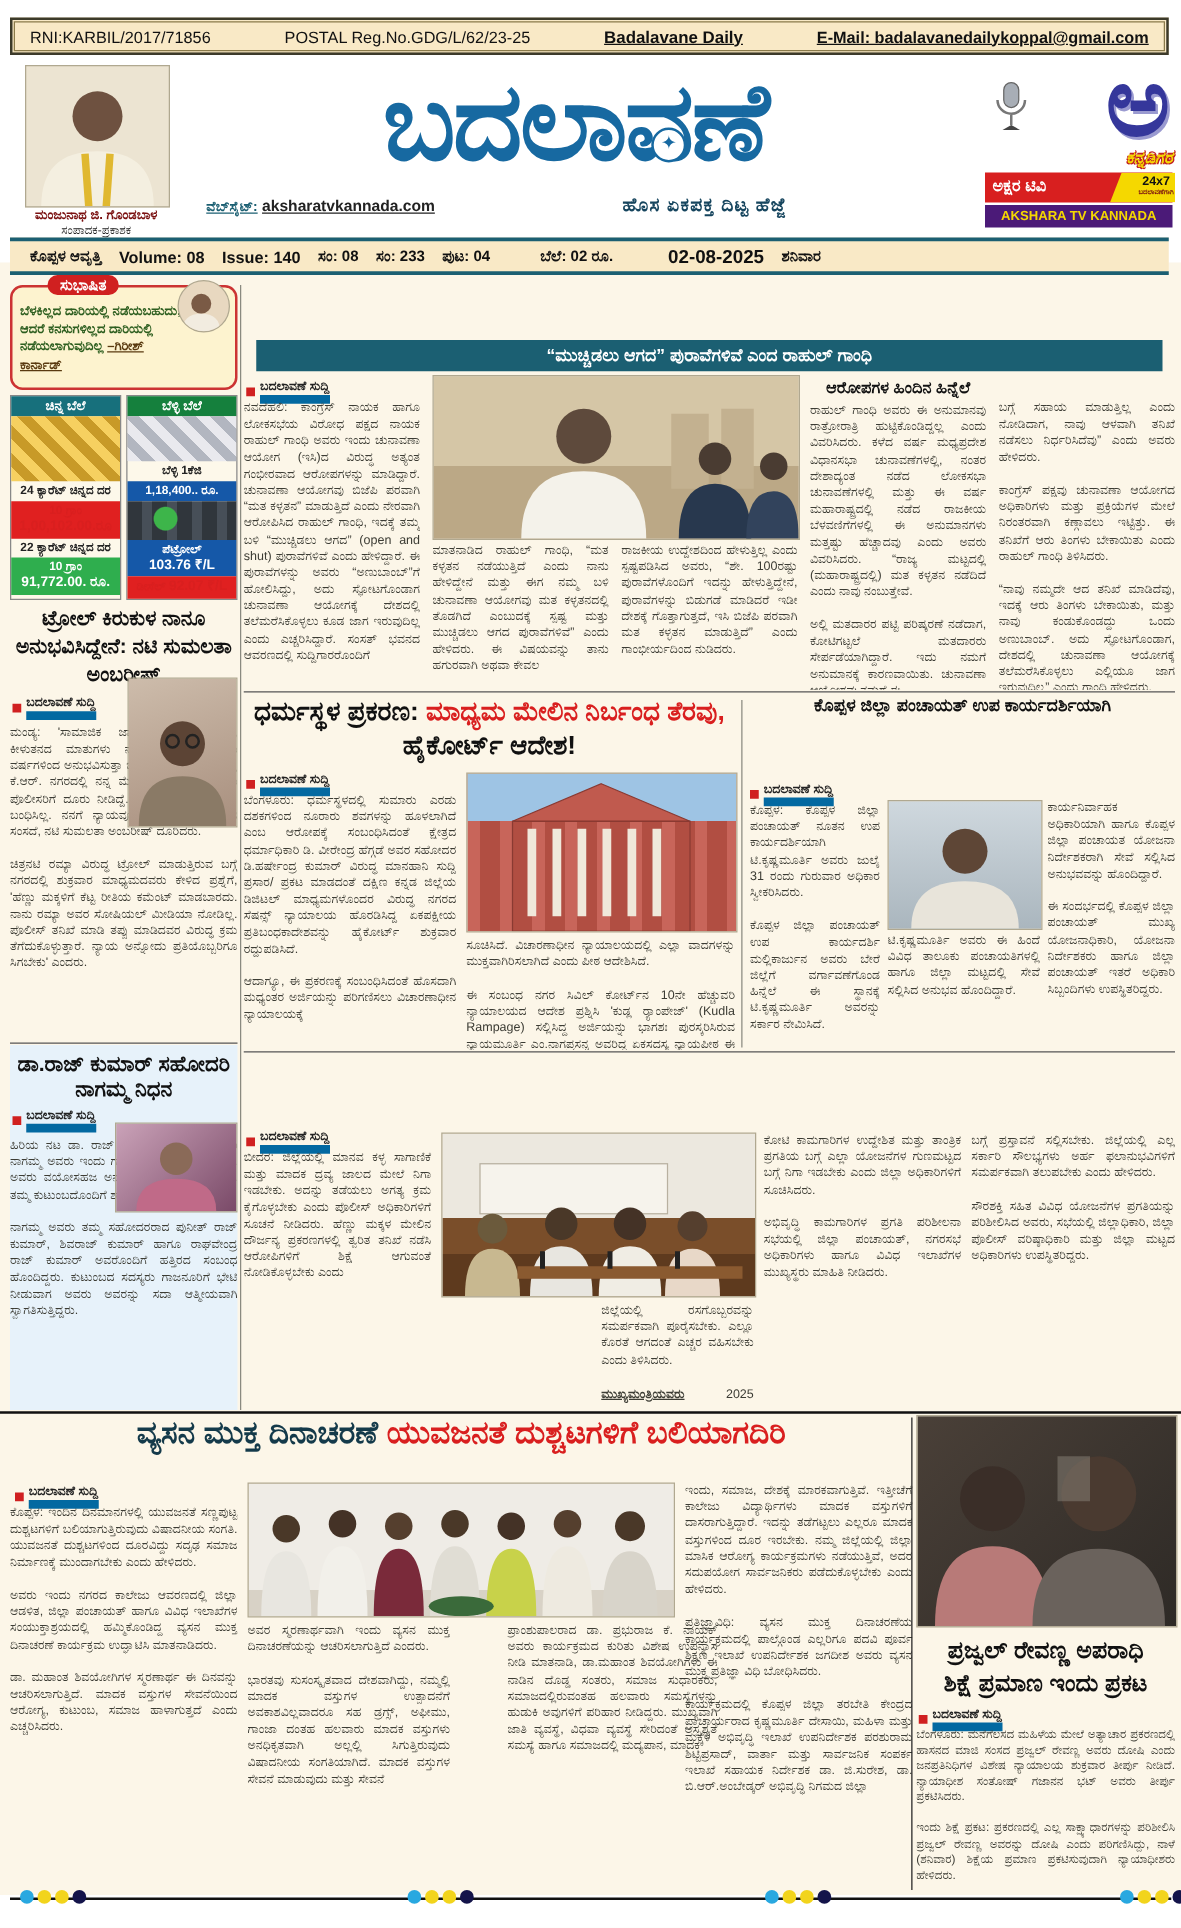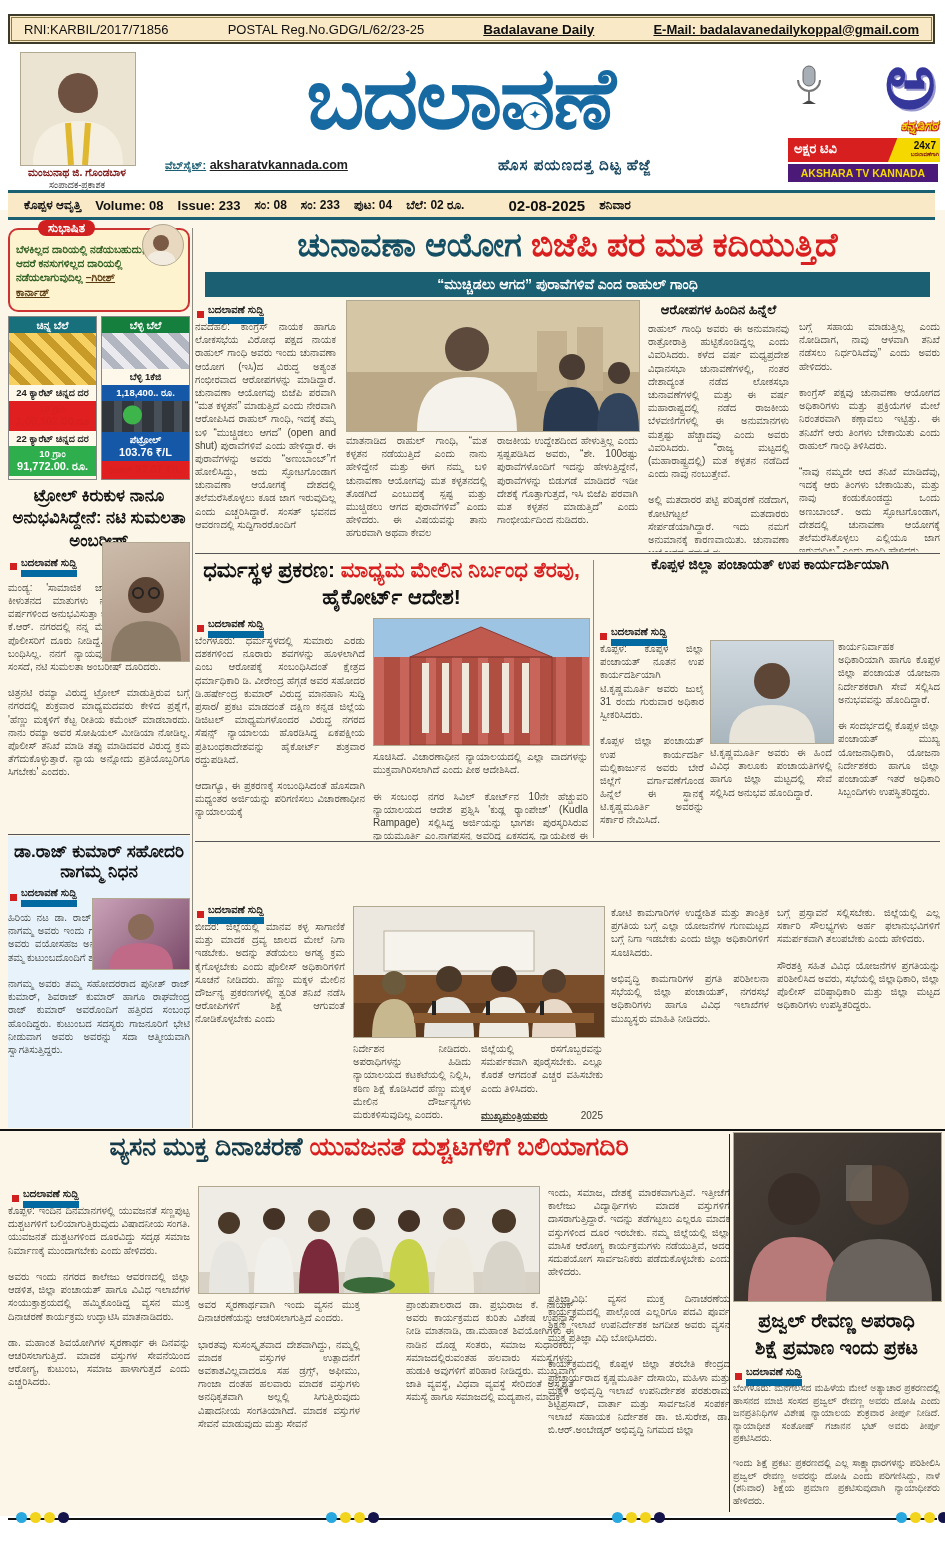--- a/index.html
+++ b/index.html
@@ -98,21 +98,21 @@
       </svg>
   </div>
   <div class="abs edcap1" style="left:2px;">ಮಂಜುನಾಥ ಜಿ. ಗೊಂಡಬಾಳ</div>
   <div class="abs edcap2" style="left:2px;">ಸಂಪಾದಕ-ಪ್ರಕಾಶಕ</div>
   <div class="abs mtitle">ಬದಲಾವಣೆ</div>
   <div class="abs compass">✦</div>
   <div class="abs mweb">
     <span class="lbl b">ವೆಬ್‌ಸೈಟ್:</span>
     <span class="b">aksharatvkannada.com</span>
   </div>
-  <div class="abs mtag">ಹೊಸ ಪಯಣದತ್ತ ದಿಟ್ಟ ಹೆಜ್ಜೆ</div>
+  <div class="abs mtag">ಹೊಸ ಏಕಪಕ್ತ ದಿಟ್ಟ ಹೆಜ್ಜೆ</div>
 
   <div class="abs logo">
     <span class="micwrap">
       <svg width="30" height="40">
           <rect x="9" y="2" width="12" height="20" rx="6" fill="#a8aeb6" stroke="#666"></rect>
           <path d="M4 16 a11 11 0 0 0 22 0" stroke="#777" fill="none" stroke-width="2"></path>
           <line x1="15" y1="28" x2="15" y2="36" stroke="#777" stroke-width="2"></line>
           <path d="M15 36 L8 40 L22 40 Z" fill="#444"></path>
         </svg>
     </span>
@@ -124,25 +124,25 @@
     <span class="yel">
       <span class="t1">24x7</span>
       <span class="t2">ಬದಲಾವಣೆಗಾಗಿ</span>
     </span>
     <span class="purbox">AKSHARA TV KANNADA</span>
   </div>
 
   <div class="abs issuebar">
     <span class="kn">ಕೊಪ್ಪಳ ಆವೃತ್ತಿ</span>
     <span>Volume: 08</span>
-    <span>Issue: 233</span>
+    <span>Issue: 140</span>
     <span class="kn">ಸಂ: 08</span>
     <span class="kn">ಸಂ: 233</span>
     <span class="kn">ಪುಟ: 04</span>
-    <span class="kn" style="">ಬೆಲೆ: 02 ರೂ.</span>
+    <span class="kn" style="margin-left:26px;">ಬೆಲೆ: 02 ರೂ.</span>
     <span style="margin-left:30px;font-size:15px;">02-08-2025</span>
     <span class="kn">ಶನಿವಾರ</span>
   </div>
 
   <div class="abs subh">
     <span class="pill">ಸುಭಾಷಿತ</span>
     <span class="portrait photo" style="background:#e8d8c0;border-radius:50%;">
       <svg width="36" height="34" viewBox="0 0 36 34">
           <circle cx="18" cy="12" r="8" fill="#7a5a45"></circle>
           <path d="M3 34 Q3 20 18 20 Q33 20 33 34 Z" fill="#f2ece0"></path>
@@ -201,24 +201,20 @@
           <circle cx="48" cy="18" r="13" fill="#8a6a58"></circle>
           <path d="M16 60 Q16 34 48 34 Q80 34 80 60 Z" fill="#c06a88"></path>
         </svg>
     </div>
     <div class="body" style="width:182px;height:222px;">ಹಿರಿಯ ನಟ ಡಾ. ರಾಜ್ ಕುಮಾರ್ ಅವರ ಸಹೋದರಿ ನಾಗಮ್ಮ ಅವರು ಇಂದು ಗಾಜನೂರಿನಲ್ಲಿ ನಿಧನರಾಗಿದ್ದಾರೆ. ಅವರು ವಯೋಸಹಜ ಅನಾರೋಗ್ಯದಿಂದ ಬಳಲುತ್ತಿದ್ದರು. ತಮ್ಮ ಕುಟುಂಬದೊಂದಿಗೆ ಶಾಂತ ಬದುಕನ್ನು ನಡೆಸುತ್ತಿದ್ದರು.
 
 ನಾಗಮ್ಮ ಅವರು ತಮ್ಮ ಸಹೋದರರಾದ ಪುನೀತ್ ರಾಜ್ ಕುಮಾರ್, ಶಿವರಾಜ್ ಕುಮಾರ್ ಹಾಗೂ ರಾಘವೇಂದ್ರ ರಾಜ್ ಕುಮಾರ್ ಅವರೊಂದಿಗೆ ಹತ್ತಿರದ ಸಂಬಂಧ ಹೊಂದಿದ್ದರು. ಕುಟುಂಬದ ಸದಸ್ಯರು ಗಾಜನೂರಿಗೆ ಭೇಟಿ ನೀಡುವಾಗ ಅವರು ಅವರನ್ನು ಸದಾ ಆತ್ಮೀಯವಾಗಿ ಸ್ವಾಗತಿಸುತ್ತಿದ್ದರು.</div>
   </div>
 
   <div class="abs lead">
-    <div class="leadhl hl">
-      <span class="teal">ಚುನಾವಣಾ ಆಯೋಗ</span>
-      <span class="red">ಬಿಜೆಪಿ ಪರ ಮತ ಕದಿಯುತ್ತಿದೆ</span>
-    </div>
     <div class="subbar">“ಮುಚ್ಚಿಡಲು ಆಗದ” ಪುರಾವೆಗಳಿವೆ ಎಂದ ರಾಹುಲ್ ಗಾಂಧಿ</div>
     <div class="byline" style="position:absolute;left:2px;top:78px;">
         <span class="sq"></span>
         <span class="txt">ಬದಲಾವಣೆ ಸುದ್ದಿ</span>
       </div>
     <div class="body abs" style="left:0;top:94px;width:141px;height:232px;">ನವದೆಹಲಿ: ಕಾಂಗ್ರೆಸ್ ನಾಯಕ ಹಾಗೂ ಲೋಕಸಭೆಯ ವಿರೋಧ ಪಕ್ಷದ ನಾಯಕ ರಾಹುಲ್ ಗಾಂಧಿ ಅವರು ಇಂದು ಚುನಾವಣಾ ಆಯೋಗ (ಇಸಿ)ದ ವಿರುದ್ಧ ಅತ್ಯಂತ ಗಂಭೀರವಾದ ಆರೋಪಗಳನ್ನು ಮಾಡಿದ್ದಾರೆ. ಚುನಾವಣಾ ಆಯೋಗವು ಬಿಜೆಪಿ ಪರವಾಗಿ “ಮತ ಕಳ್ಳತನ” ಮಾಡುತ್ತಿದೆ ಎಂದು ನೇರವಾಗಿ ಆರೋಪಿಸಿದ ರಾಹುಲ್ ಗಾಂಧಿ, ಇದಕ್ಕೆ ತಮ್ಮ ಬಳಿ “ಮುಚ್ಚಿಡಲು ಆಗದ” (open and shut) ಪುರಾವೆಗಳಿವೆ ಎಂದು ಹೇಳಿದ್ದಾರೆ. ಈ ಪುರಾವೆಗಳನ್ನು ಅವರು “ಅಣುಬಾಂಬ್”ಗೆ ಹೋಲಿಸಿದ್ದು, ಅದು ಸ್ಫೋಟಗೊಂಡಾಗ ಚುನಾವಣಾ ಆಯೋಗಕ್ಕೆ ದೇಶದಲ್ಲಿ ತಲೆಮರೆಸಿಕೊಳ್ಳಲು ಕೂಡ ಜಾಗ ಇರುವುದಿಲ್ಲ ಎಂದು ಎಚ್ಚರಿಸಿದ್ದಾರೆ. ಸಂಸತ್ ಭವನದ ಆವರಣದಲ್ಲಿ ಸುದ್ದಿಗಾರರೊಂದಿಗೆ</div>
     <div class="photo" style="left:151px;top:74px;width:292px;height:130px;background:linear-gradient(180deg,#d5c6a6 0 55%,#bba886 55% 100%);">
       <svg width="292" height="110" viewBox="0 0 292 110">
           <rect x="190" y="10" width="30" height="60" fill="#c3b190"></rect>
           <rect x="230" y="6" width="26" height="64" fill="#c3b190"></rect>
@@ -312,21 +308,20 @@
             <path d="M125 110 Q125 70 150 70 Q175 70 175 110Z" fill="#f0ede4"></path>
             <circle cx="200" cy="54" r="12" fill="#553f2e"></circle>
             <path d="M178 110 Q178 72 200 72 Q222 72 222 110Z" fill="#e8d8c8"></path>
             <rect x="60" y="86" width="180" height="10" fill="#8a5a30"></rect>
             <rect x="78" y="74" width="4" height="14" fill="#222"></rect>
             <rect x="132" y="74" width="4" height="14" fill="#222"></rect>
             <rect x="186" y="74" width="4" height="14" fill="#222"></rect>
           </g>
         </svg>
     </div>
-    <div class="body abs" style="left:158px;top:198px;width:118px;height:86px;">ನಿರ್ದೇಶನ ನೀಡಿದರು. ಅಪರಾಧಿಗಳನ್ನು ಹಿಡಿದು ನ್ಯಾಯಾಲಯದ ಕಟಕಟೆಯಲ್ಲಿ ನಿಲ್ಲಿಸಿ, ಕಠಿಣ ಶಿಕ್ಷೆ ಕೊಡಿಸಿದರೆ ಹೆಣ್ಣು ಮಕ್ಕಳ ಮೇಲಿನ ದೌರ್ಜನ್ಯಗಳು ಮರುಕಳಿಸುವುದಿಲ್ಲ ಎಂದರು.</div>
     <div class="body abs" style="left:286px;top:198px;width:122px;height:70px;">ಜಿಲ್ಲೆಯಲ್ಲಿ ರಸಗೊಬ್ಬರವನ್ನು ಸಮರ್ಪಕವಾಗಿ ಪೂರೈಸಬೇಕು. ಎಲ್ಲೂ ಕೊರತೆ ಆಗದಂತೆ ಎಚ್ಚರ ವಹಿಸಬೇಕು ಎಂದು ತಿಳಿಸಿದರು.</div>
     <div class="abs" style="left:286px;top:266px;width:122px;font-size:10px;color:#3c3c34;display:flex;justify-content:space-between;">
       <span class="b">ಮುಖ್ಯಮಂತ್ರಿಯವರು</span>
         <span>2025</span>
     </div>
     <div class="body abs" style="left:416px;top:62px;width:158px;height:222px;">ಕೋಟಿ ಕಾಮಗಾರಿಗಳ ಉದ್ದೇಶಿತ ಮತ್ತು ತಾಂತ್ರಿಕ ಪ್ರಗತಿಯ ಬಗ್ಗೆ ಎಲ್ಲಾ ಯೋಜನೆಗಳ ಗುಣಮಟ್ಟದ ಬಗ್ಗೆ ನಿಗಾ ಇಡಬೇಕು ಎಂದು ಜಿಲ್ಲಾ ಅಧಿಕಾರಿಗಳಿಗೆ ಸೂಚಿಸಿದರು.
 
 ಅಭಿವೃದ್ಧಿ ಕಾಮಗಾರಿಗಳ ಪ್ರಗತಿ ಪರಿಶೀಲನಾ ಸಭೆಯಲ್ಲಿ ಜಿಲ್ಲಾ ಪಂಚಾಯತ್, ನಗರಸಭೆ ಅಧಿಕಾರಿಗಳು ಹಾಗೂ ವಿವಿಧ ಇಲಾಖೆಗಳ ಮುಖ್ಯಸ್ಥರು ಮಾಹಿತಿ ನೀಡಿದರು.</div>
     <div class="body abs" style="left:582px;top:62px;width:163px;height:222px;">ಬಗ್ಗೆ ಪ್ರಸ್ತಾವನೆ ಸಲ್ಲಿಸಬೇಕು. ಜಿಲ್ಲೆಯಲ್ಲಿ ಎಲ್ಲ ಸರ್ಕಾರಿ ಸೌಲಭ್ಯಗಳು ಅರ್ಹ ಫಲಾನುಭವಿಗಳಿಗೆ ಸಮರ್ಪಕವಾಗಿ ತಲುಪಬೇಕು ಎಂದು ಹೇಳಿದರು.
 

